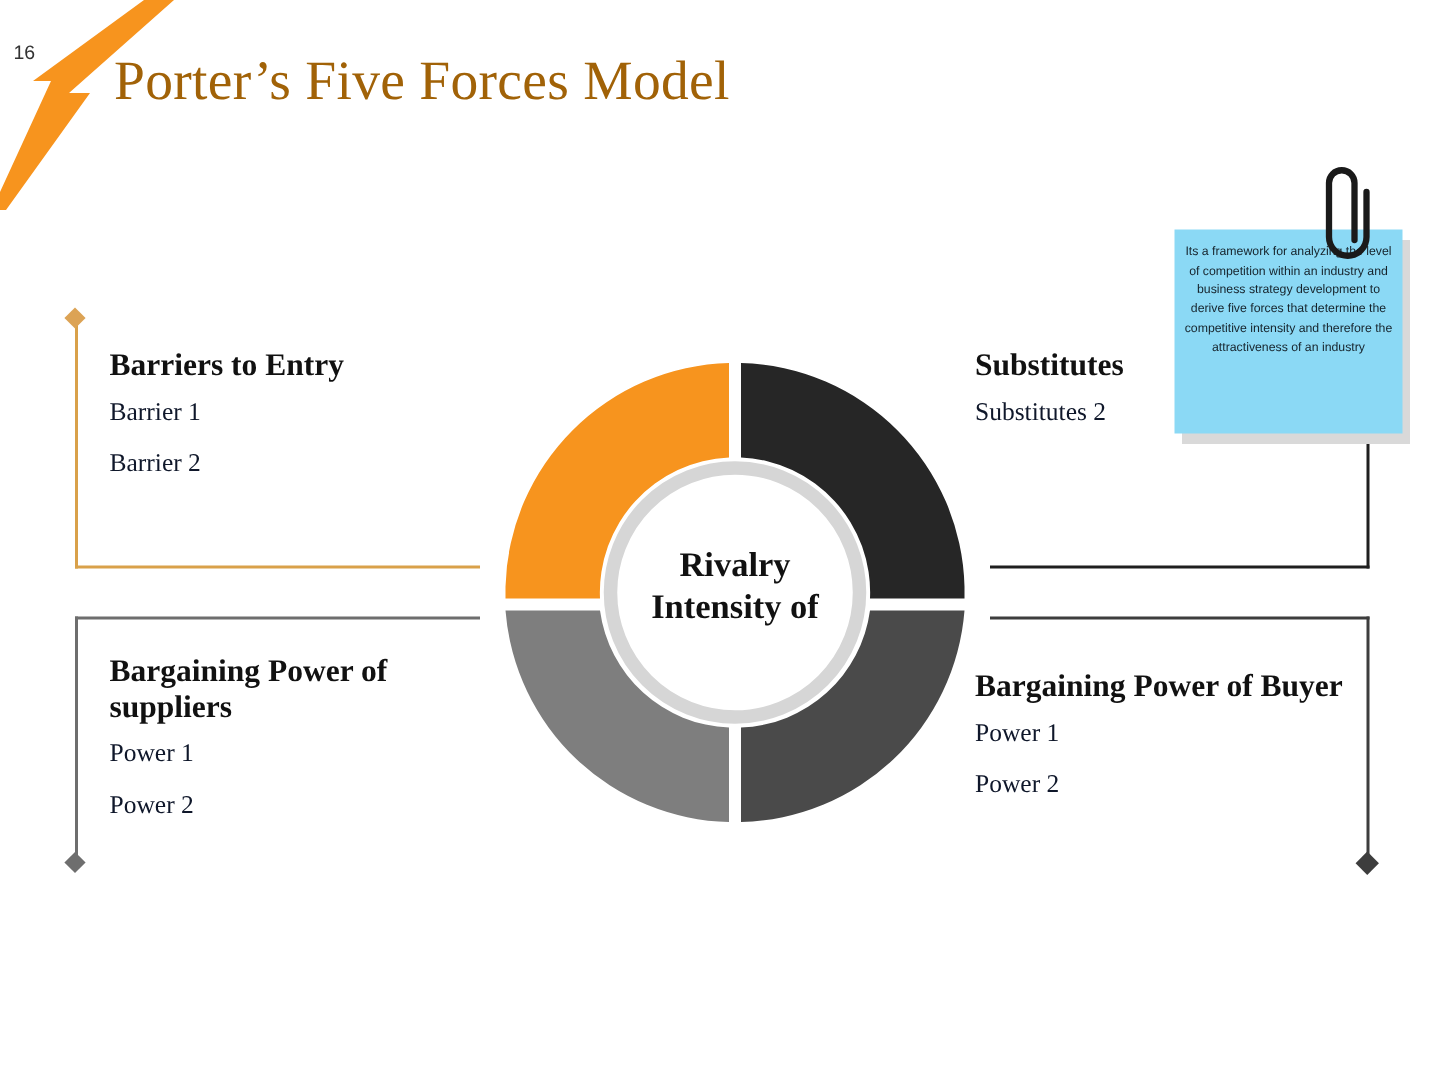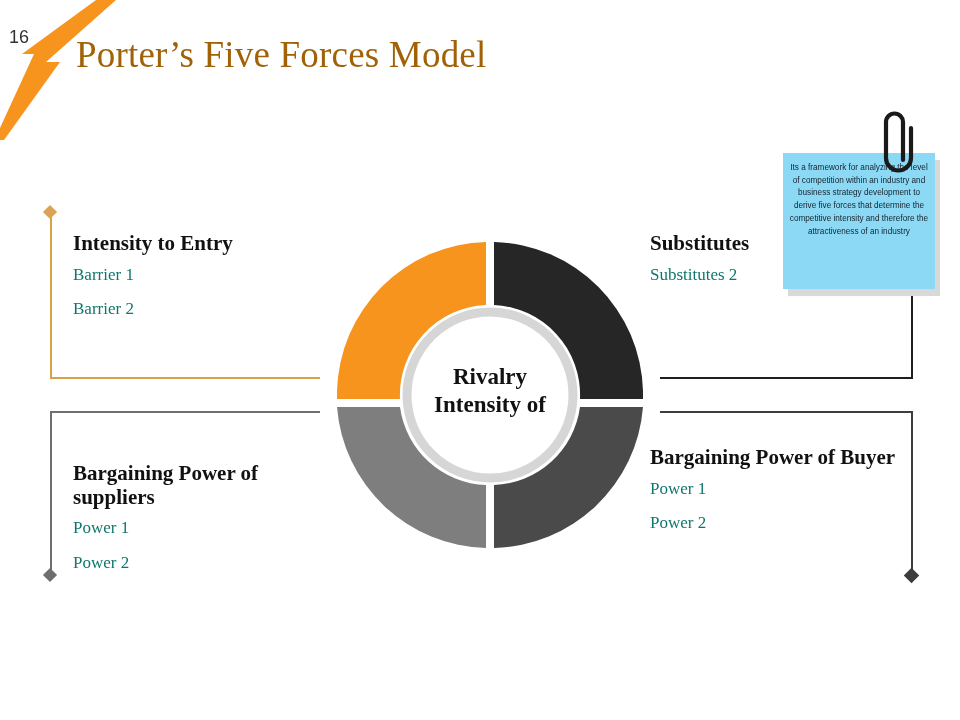--- a/index.html
+++ b/index.html
@@ -25,21 +25,21 @@
     height: 140px;
     pointer-events: none;
   }
 
   
   #page-number {
     position: absolute;
     left: 9px;
     top: 28px;
     font-family: "Liberation Sans", sans-serif;
-    font-size: 18px;
+    font-size: 13px;
     color: #333333;
     line-height: 1;
   }
 
   
   #title {
     position: absolute;
     left: 76px;
     top: 33px;
     font-size: 37px;
@@ -56,28 +56,28 @@
   .quad h3 {
     margin: 0 0 10px 0;
     font-size: 21px;
     font-weight: bold;
     color: #111111;
     line-height: 1.12;
   }
   .quad p {
     margin: 0 0 16px 0;
     font-size: 17px;
-    color: #0f766e;
+    color: #0f172a;
     line-height: 1.1;
   }
   .quad p:last-child { margin-bottom: 0; }
 
   #quad-tl { left: 73px; top: 232px; }
   #quad-tr { left: 650px; top: 232px; }
-  #quad-bl { left: 73px; top: 462px; }
+  #quad-bl { left: 73px; top: 436px; }
   #quad-br { left: 650px; top: 446px; }
 
   
   .line { position: absolute; }
 
   .l-v-tl { left: 50px; top: 212px; width: 1.6px; height: 167px; background: #D9A14A; }
   .l-h-tl { left: 50px; top: 377.4px; width: 270px; height: 1.6px; background: #D9A14A; }
   .dia-tl {
     left: 45px; top: 207px; width: 10px; height: 10px;
     background: #DCA355; transform: rotate(45deg);
@@ -198,21 +198,21 @@
 
     <circle cx="170" cy="170" r="83" fill="#FFFFFF" stroke="#D6D6D6" stroke-width="9"></circle>
   </svg>
 
   <div id="hub-label">
     <div>Rivalry</div>
     <div>Intensity of</div>
   </div>
 
   <div class="quad" id="quad-tl">
-    <h3>Intensity to Entry</h3>
+    <h3>Barriers to Entry</h3>
     <p>Barrier 1</p>
     <p>Barrier 2</p>
   </div>
 
   <div class="quad" id="quad-tr">
     <h3>Substitutes</h3>
     <p>Substitutes 2</p>
   </div>
 
   <div class="quad" id="quad-bl">

